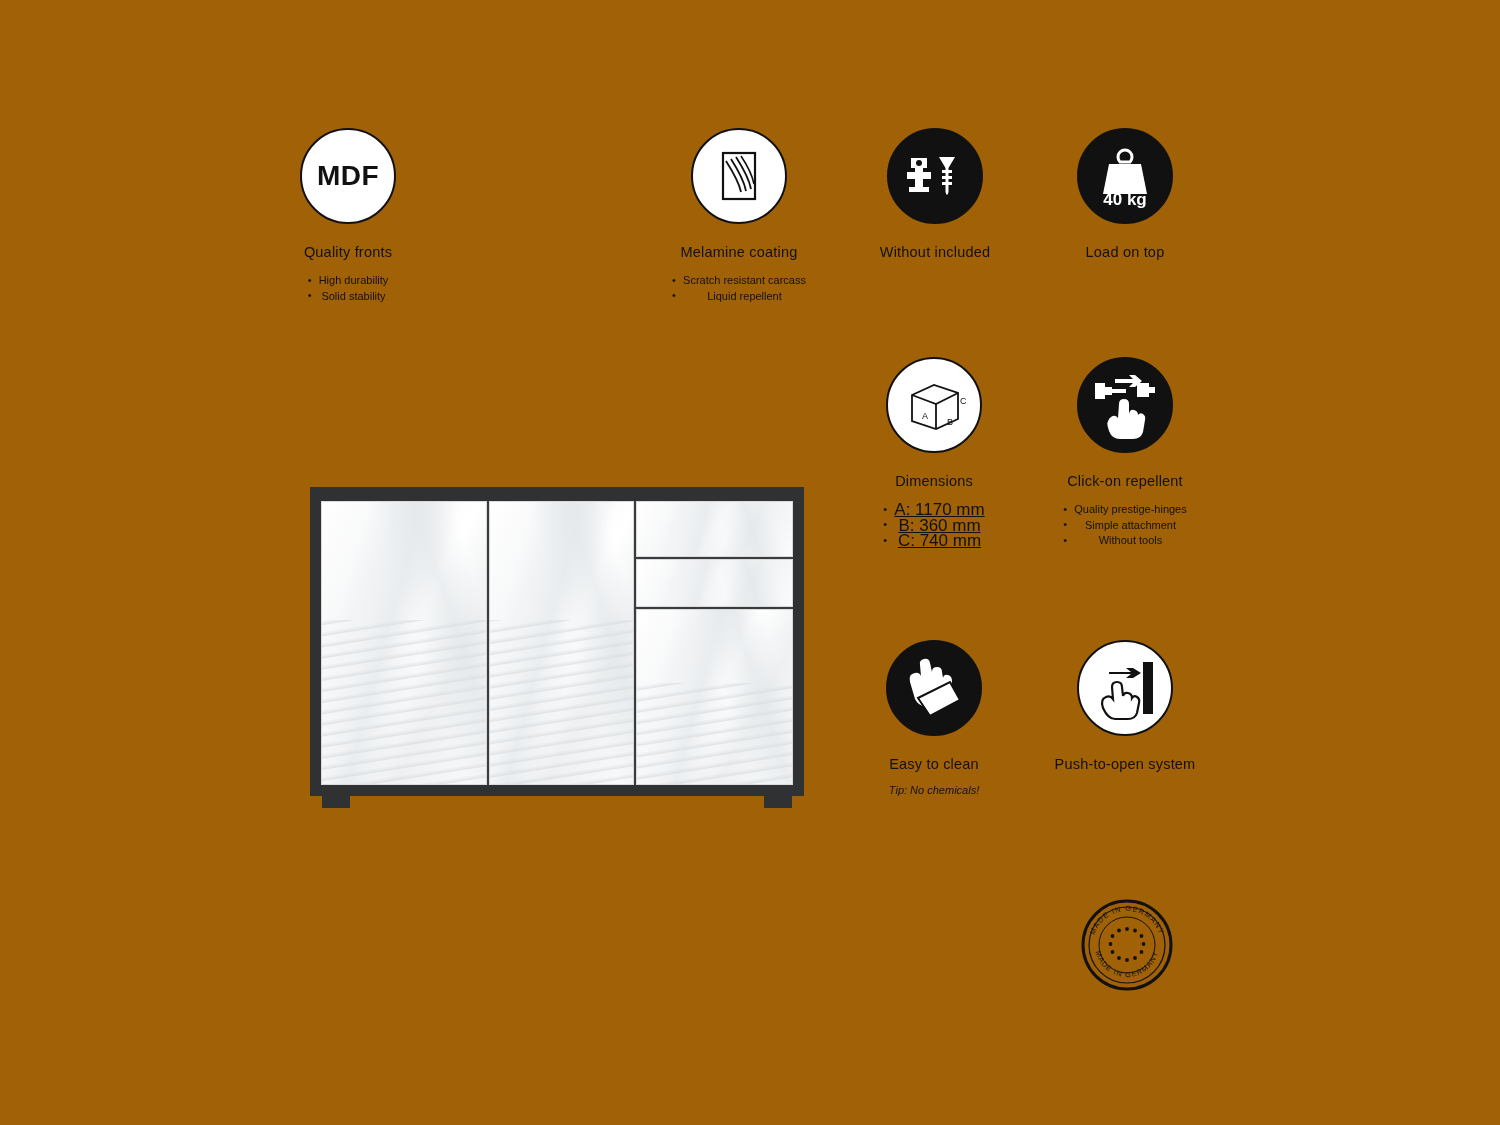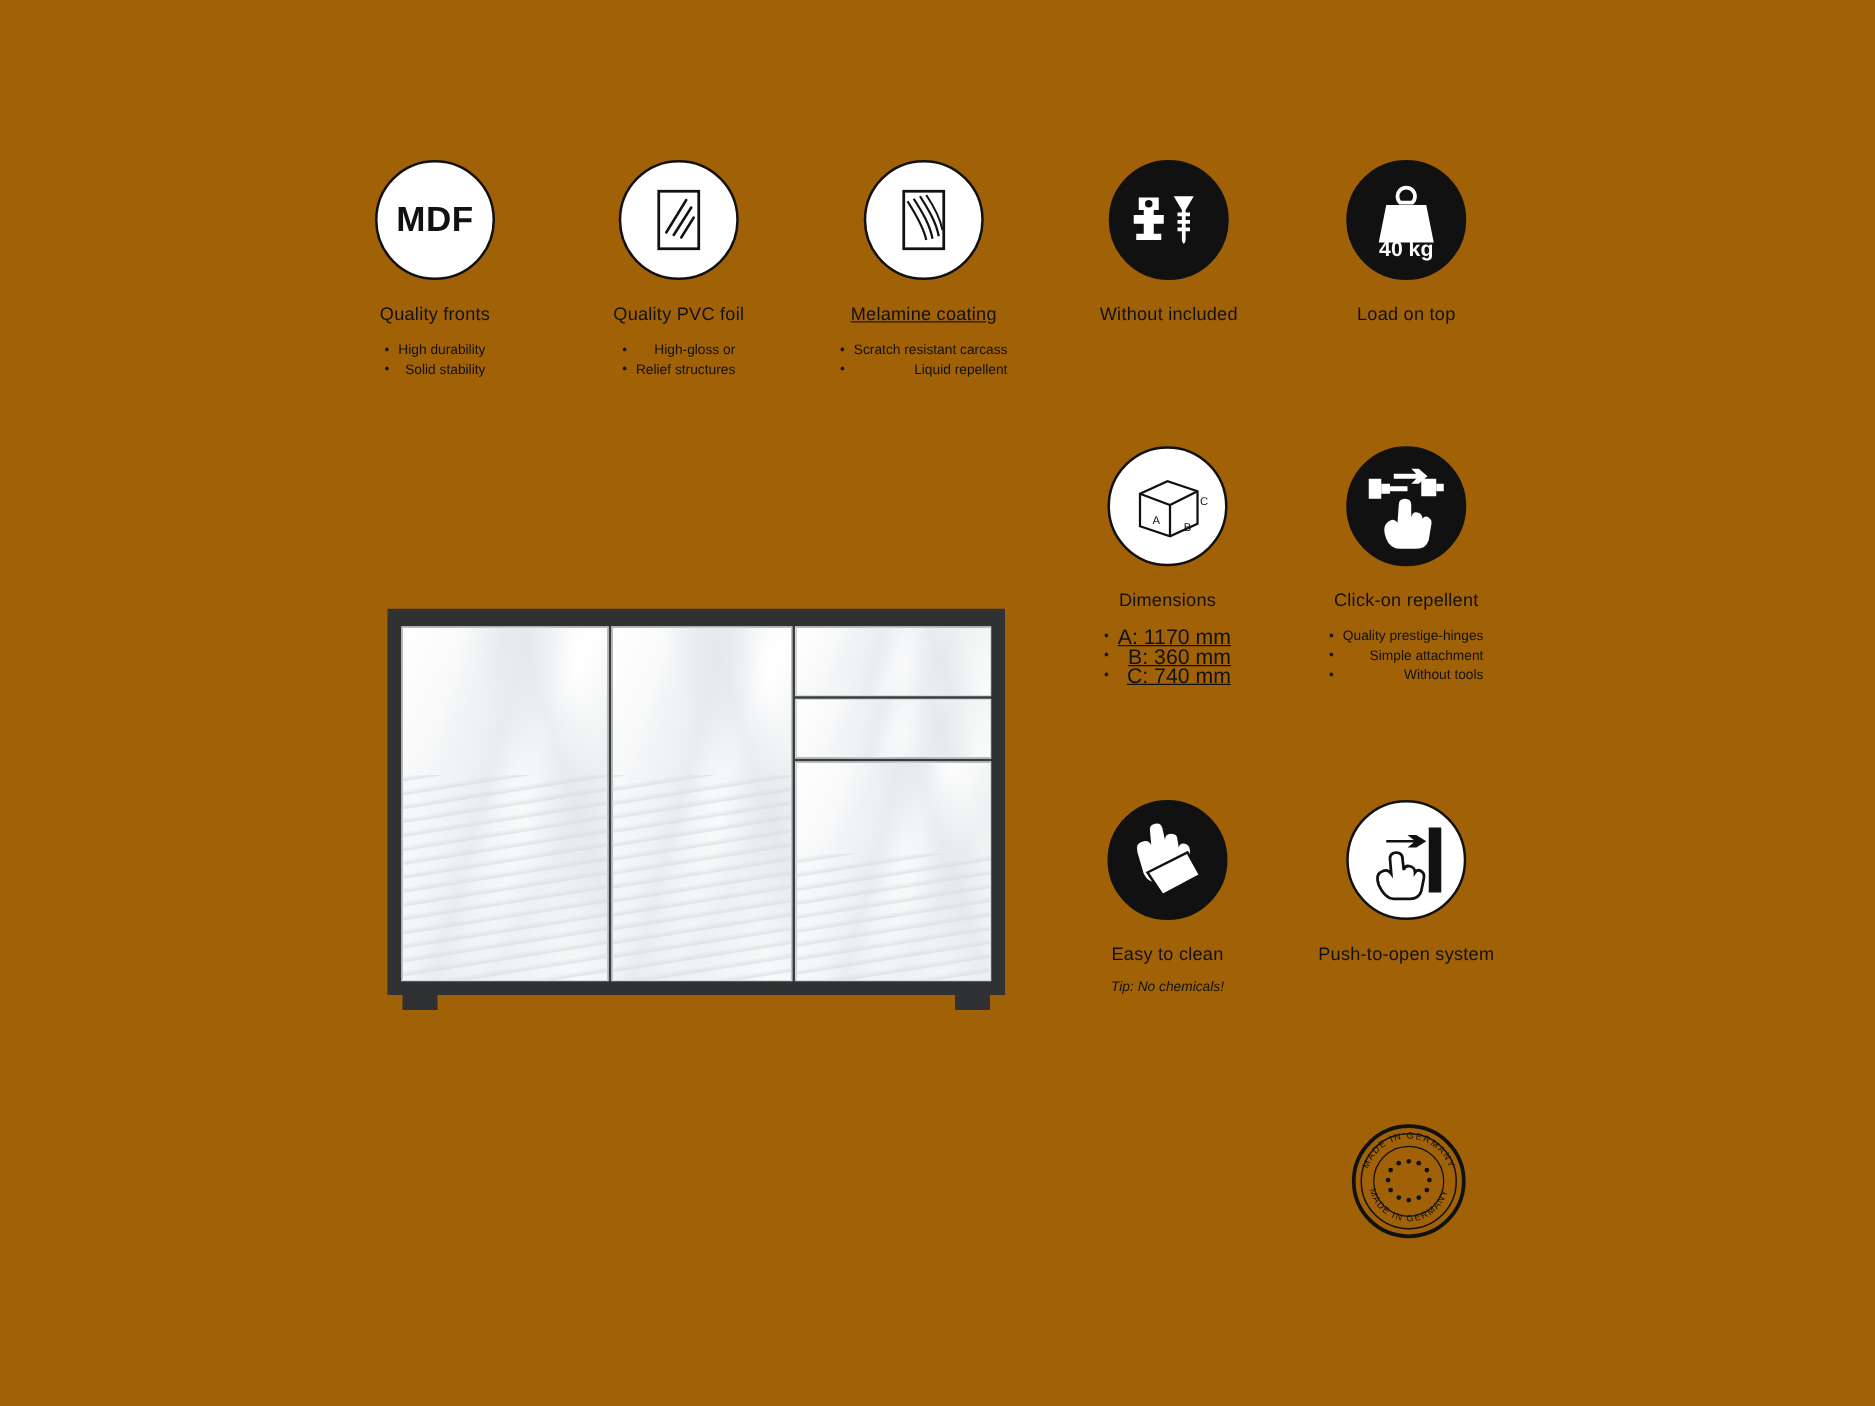--- a/index.html
+++ b/index.html
@@ -46,21 +46,21 @@
     font-size: 14.5px;
     letter-spacing: .2px;
     margin-top: 20px;
     color: #111;
     white-space: nowrap;
   }
   .bullets {
     margin-top: 13px;
     padding: 0;
     list-style: none;
-    text-align: right;
+    text-align: center;
     display: inline-block;
   }
   .bullets li {
     font-size: 11px;
     line-height: 15.5px;
     color: #111;
     position: relative;
     padding-left: 11px;
     white-space: nowrap;
   }
@@ -76,21 +76,21 @@
     margin-top: 12px;
     font-size: 11px;
     font-style: italic;
     color: #111;
     white-space: nowrap;
   }
 
   
   #f-mdf       { left: 248px;  top: 128px; }
   #f-pvc       { left: 443px;  top: 128px; }
-  #f-melamine  { left: 639px;  top: 128px; text-decoration: underline; }
+  #f-melamine  { left: 639px;  top: 128px; }
   #f-fittings  { left: 835px;  top: 128px; }
   #f-load      { left: 1025px; top: 128px; }
 
   
   #f-dimensions { left: 834px;  top: 357px; }
   #f-clickon    { left: 1025px; top: 357px; }
 
   
   #f-clean      { left: 834px;  top: 640px; }
   #f-push       { left: 1025px; top: 640px; }
@@ -190,35 +190,20 @@
     <div class="icon-circle">
       <div class="mdf-text">MDF</div>
     </div>
     <div class="feature-title">Quality fronts</div>
     <ul class="bullets">
       <li>High durability</li>
       <li>Solid stability</li>
     </ul>
   </div>
 
-  <div class="feature" id="f-pvc">
-    <div class="icon-circle">
-      <svg width="92" height="92" viewBox="0 0 92 92">
-        <rect x="30" y="23" width="32" height="46" fill="none" stroke="#111" stroke-width="2.2"></rect>
-        <path d="M36 56 L52 30" stroke="#111" stroke-width="2" stroke-linecap="round"></path>
-        <path d="M42 58 L56 36" stroke="#111" stroke-width="2" stroke-linecap="round"></path>
-        <path d="M48 60 L58 44" stroke="#111" stroke-width="2" stroke-linecap="round"></path>
-      </svg>
-    </div>
-    <div class="feature-title">Quality PVC foil</div>
-    <ul class="bullets">
-      <li>High-gloss or</li>
-      <li>Relief structures</li>
-    </ul>
-  </div>
 
   <div class="feature" id="f-melamine">
     <div class="icon-circle">
       <svg width="92" height="92" viewBox="0 0 92 92">
         <rect x="30" y="23" width="32" height="46" fill="none" stroke="#111" stroke-width="2.2"></rect>
         <path d="M33 31 C40 42 46 52 48 62" stroke="#111" stroke-width="1.8" fill="none"></path>
         <path d="M38 29 C45 40 51 50 53 61" stroke="#111" stroke-width="1.8" fill="none"></path>
         <path d="M43 27 C50 38 56 48 58 59" stroke="#111" stroke-width="1.8" fill="none"></path>
         <path d="M48 26 C54 35 59 44 61 54" stroke="#111" stroke-width="1.6" fill="none"></path>
       </svg>

